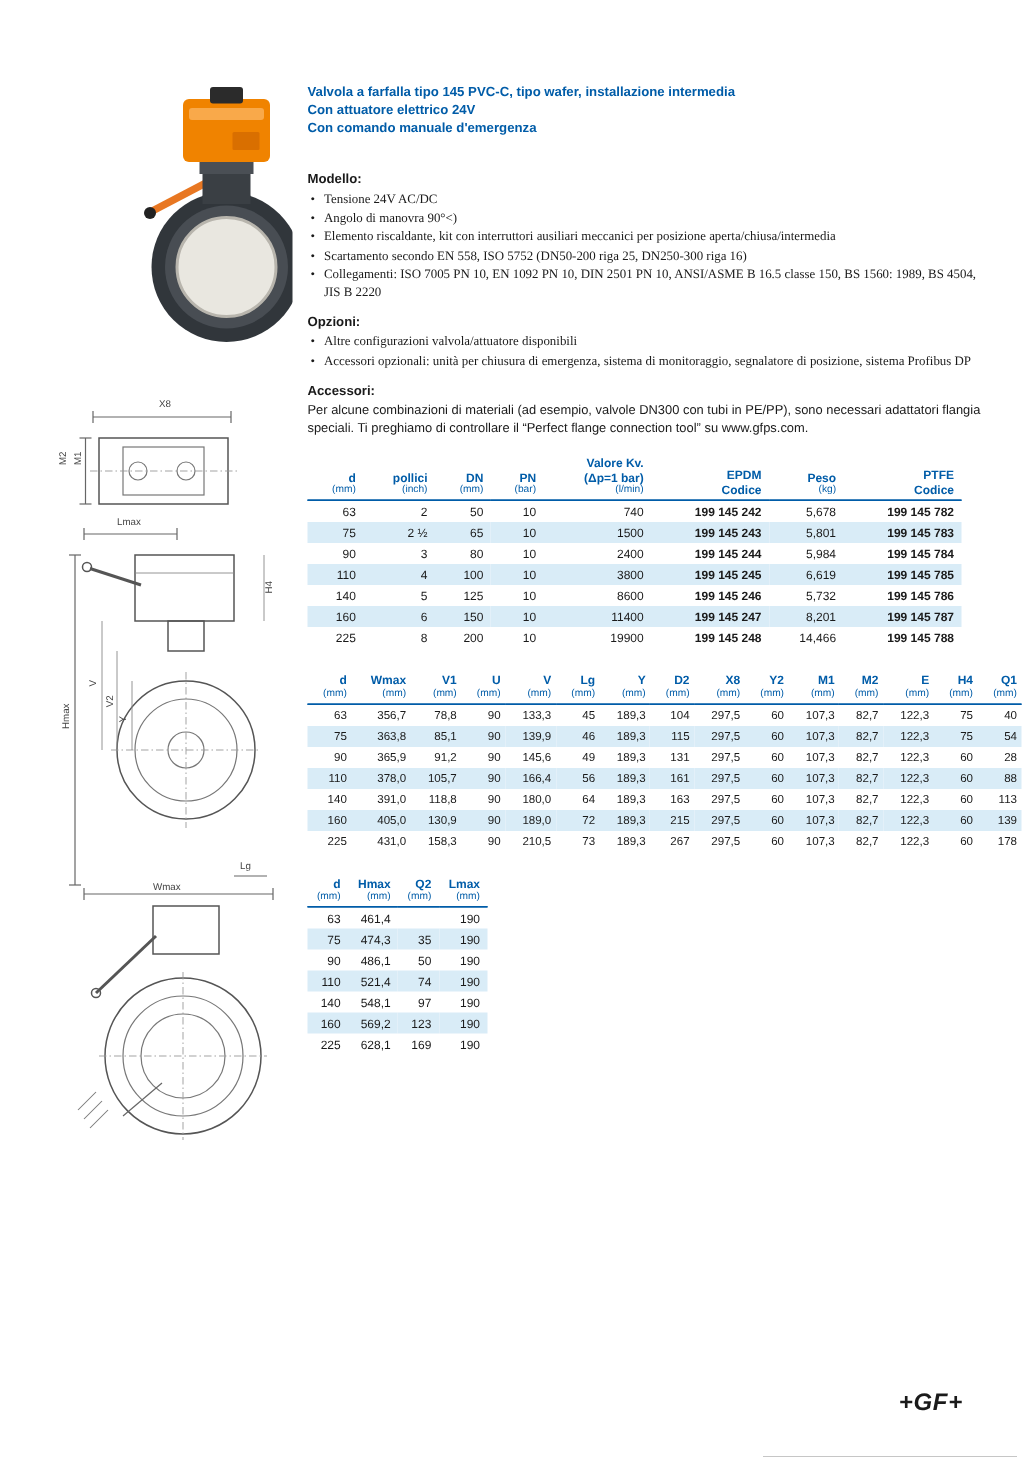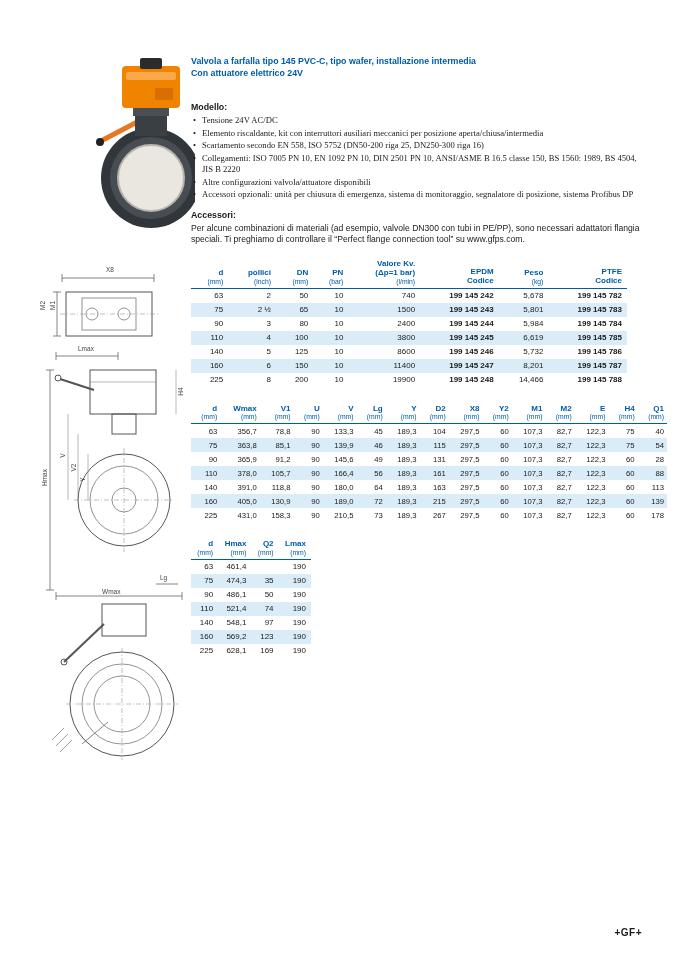--- a/index.html
+++ b/index.html
@@ -6,21 +6,21 @@
     --blue:#005ca8;
     --shade:#d9ecf7;
     --ink:#1a1a1a;
     --line:#555;
   }
   html,body{margin:0;padding:0;background:#9a9a9a;}
   .page{position:relative;width:690px;height:971px;margin:0 auto;background:#ffffff;
         font-family:"Liberation Sans",sans-serif;color:var(--ink);overflow:hidden;}
 
   
-  .right-col{position:absolute;left:191px;top:55px;width:476px;}
+  .right-col{position:absolute;left:205px;top:55px;width:476px;}
   .title-block{margin-bottom:22px;}
   .title-line{color:var(--blue);font-weight:bold;font-size:8.8px;line-height:12px;}
   .section-heading{font-weight:bold;font-size:8.8px;line-height:12px;margin:8px 0 2px;}
   .title-block + .section-heading{margin-top:0;}
   ul.bullets{margin:0;padding:0;list-style:none;width:455px;}
   ul.bullets li{position:relative;padding-left:11px;font-size:8.6px;line-height:11.5px;margin-bottom:1px;font-family:Liberation Serif, serif;}
   ul.bullets li::before{content:"•";position:absolute;left:2px;top:0;}
   .attn-text{font-size:8.6px;line-height:11.5px;width:455px;}
 
   
@@ -40,21 +40,21 @@
 
   
   .art{position:absolute;}
   svg{display:block;}
   .dim-label{position:absolute;font-size:6.5px;color:#444;line-height:7px;}
   .rot{transform:rotate(-90deg);transform-origin:center;}
   .center{text-align:center;}
 
   
   .page-number{position:absolute;left:55px;top:978px;font-size:9.5px;}
-  .brand{position:absolute;right:48px;top:927px;font-size:10px;font-weight:bold;letter-spacing:0.5px;}
+  .brand{position:absolute;right:48px;top:927px;font-size:16px;font-weight:bold;letter-spacing:0.5px;font-style:italic;}
 </style>
 </head>
 <body>
 
 <div class="page">
 
   <div class="art" style="left:95px;top:58px;width:100px;height:180px;">
     <svg width="100" height="180" viewBox="0 0 100 180">
 
       <line x1="46" y1="62" x2="4" y2="84" stroke="#e87722" stroke-width="5"></line>
@@ -157,30 +157,33 @@
       <line x1="16" y1="152" x2="28" y2="140" stroke="#777" stroke-width="0.7"></line>
       <line x1="38" y1="144" x2="64" y2="122" stroke="#666" stroke-width="0.8"></line>
     </svg>
   </div>
 
   <div class="right-col">
 
     <div class="title-block">
       <div class="title-line">Valvola a farfalla tipo 145 PVC-C, tipo wafer, installazione intermedia</div>
       <div class="title-line">Con attuatore elettrico 24V</div>
+      <div class="title-line">Con comando manuale d'emergenza</div>
     </div>
 
     <div class="section-heading">Modello:</div>
     <ul class="bullets">
       <li>Tensione 24V AC/DC</li>
+      <li>Angolo di manovra 90°&lt;)</li>
       <li>Elemento riscaldante, kit con interruttori ausiliari meccanici per posizione aperta/chiusa/intermedia</li>
       <li>Scartamento secondo EN 558, ISO 5752 (DN50-200 riga 25, DN250-300 riga 16)</li>
       <li>Collegamenti: ISO 7005 PN 10, EN 1092 PN 10, DIN 2501 PN 10, ANSI/ASME B 16.5 classe 150, BS 1560: 1989, BS 4504, JIS B 2220</li>
     </ul>
 
+    <div class="section-heading">Opzioni:</div>
     <ul class="bullets">
       <li>Altre configurazioni valvola/attuatore disponibili</li>
       <li>Accessori opzionali: unità per chiusura di emergenza, sistema di monitoraggio, segnalatore di posizione, sistema Profibus DP</li>
     </ul>
 
     <div class="section-heading">Accessori:</div>
     <div class="attn-text">Per alcune combinazioni di materiali (ad esempio, valvole DN300 con tubi in PE/PP), sono necessari adattatori flangia speciali. Ti preghiamo di controllare il “Perfect flange connection tool” su www.gfps.com.</div>
 
     <table class="t1">
         <thead>

